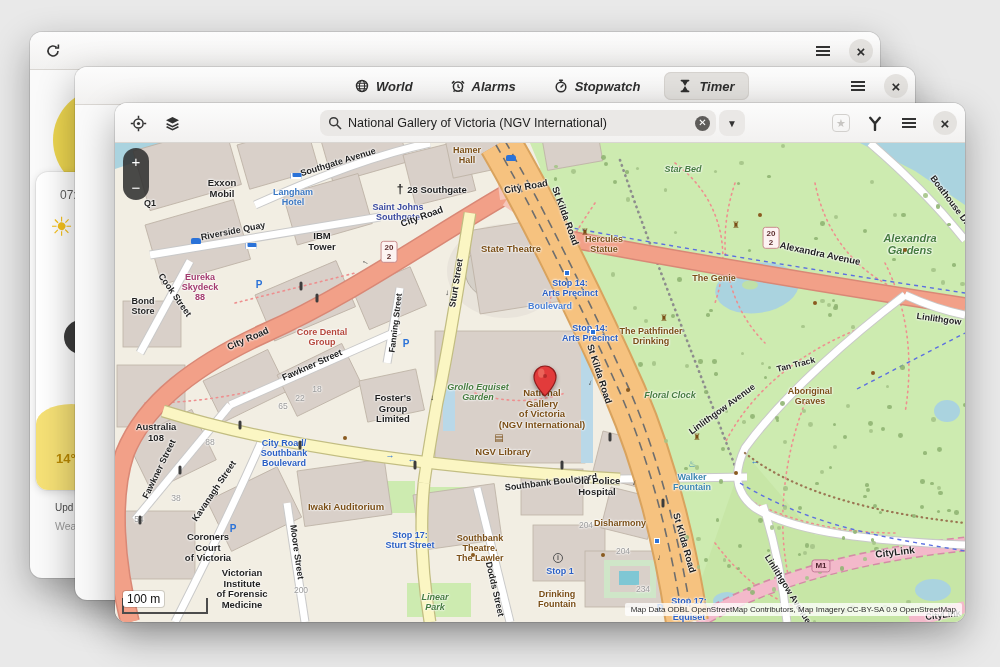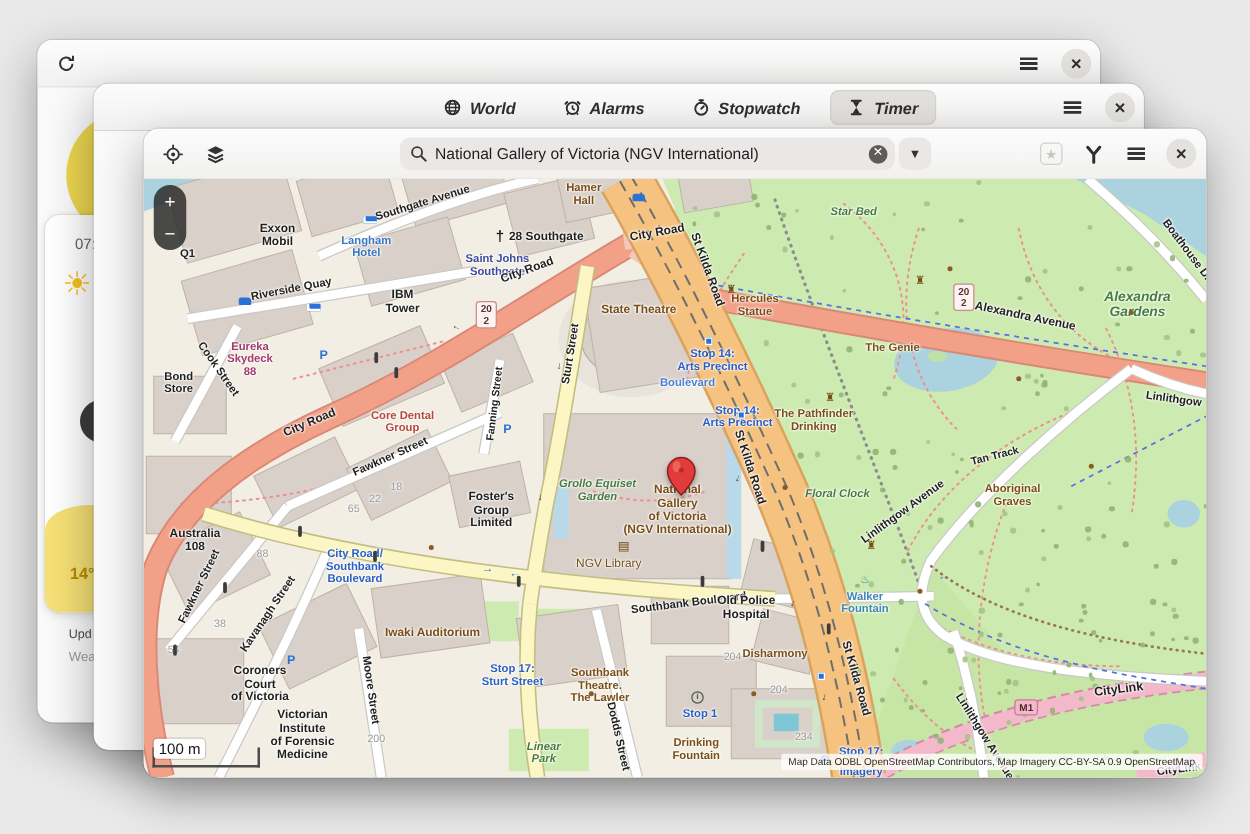--- a/index.html
+++ b/index.html
@@ -557,21 +557,21 @@
         <div class="mlabel" style="left: 695px; top: 253px; color: rgb(122, 78, 22); font-size: 9px; font-weight: bold; transform: translate(-50%, -50%);">Aboriginal
 Graves</div>
         <div class="mlabel" style="left: 577px; top: 339px; color: rgb(61, 135, 176); font-size: 9px; font-weight: bold; transform: translate(-50%, -50%);">Walker
 Fountain</div>
         <div class="mlabel" style="left: 363px; top: 249px; color: rgb(70, 124, 63); font-size: 9px; font-style: italic; font-weight: bold; transform: translate(-50%, -50%);">Grollo Equiset
 Garden</div>
         <div class="mlabel" style="left: 427px; top: 266px; color: rgb(122, 78, 22); font-size: 9.5px; font-weight: bold; transform: translate(-50%, -50%);">National
 Gallery
 of Victoria
 (NGV International)</div>
-        <div class="mlabel" style="left: 372px; top: 309px; color: rgb(122, 78, 22); font-size: 9.5px; font-weight: normal; transform: translate(-50%, -50%);">NGV Library</div>
+        <div class="mlabel" style="left: 388px; top: 309px; color: rgb(122, 78, 22); font-size: 9.5px; font-weight: bold; transform: translate(-50%, -50%);">NGV Library</div>
         <div class="mlabel" style="left: 436px; top: 339px; color: rgb(31, 31, 31); font-size: 9px; font-weight: bold; transform: translate(-50%, -50%) rotate(-7deg);">Southbank Boulevard</div>
         <div class="mlabel" style="left: 169px; top: 310px; color: rgb(42, 95, 196); font-size: 9px; font-weight: bold; transform: translate(-50%, -50%);">City Road/
 Southbank
 Boulevard</div>
         <div class="mlabel" style="left: 482px; top: 344px; color: rgb(31, 31, 31); font-size: 9.5px; font-weight: bold; transform: translate(-50%, -50%);">Old Police
 Hospital</div>
         <div class="mlabel" style="left: 197px; top: 222px; color: rgb(31, 31, 31); font-size: 9px; font-weight: bold; transform: translate(-50%, -50%) rotate(-24deg);">Fawkner Street</div>
         <div class="mlabel" style="left: 44px; top: 326px; color: rgb(31, 31, 31); font-size: 9px; font-weight: bold; transform: translate(-50%, -50%) rotate(-64deg);">Fawkner Street</div>
         <div class="mlabel" style="left: 281px; top: 180px; color: rgb(31, 31, 31); font-size: 8.5px; font-weight: bold; transform: translate(-50%, -50%) rotate(-83deg);">Fanning Street</div>
         <div class="mlabel" style="left: 99px; top: 348px; color: rgb(31, 31, 31); font-size: 9px; font-weight: bold; transform: translate(-50%, -50%) rotate(-56deg);">Kavanagh Street</div>
@@ -595,21 +595,21 @@
 Park</div>
         <div class="mlabel" style="left: 365px; top: 405px; color: rgb(122, 78, 22); font-size: 9px; font-weight: bold; transform: translate(-50%, -50%);">Southbank
 Theatre.
 The Lawler</div>
         <div class="mlabel" style="left: 380px; top: 446px; color: rgb(31, 31, 31); font-size: 9px; font-weight: bold; transform: translate(-50%, -50%) rotate(77deg);">Dodds Street</div>
         <div class="mlabel" style="left: 505px; top: 380px; color: rgb(122, 78, 22); font-size: 9px; font-weight: bold; transform: translate(-50%, -50%);">Disharmony</div>
         <div class="mlabel" style="left: 445px; top: 428px; color: rgb(42, 95, 196); font-size: 9px; font-weight: bold; transform: translate(-50%, -50%);">Stop 1</div>
         <div class="mlabel" style="left: 442px; top: 456px; color: rgb(122, 78, 22); font-size: 9px; font-weight: bold; transform: translate(-50%, -50%);">Drinking
 Fountain</div>
         <div class="mlabel" style="left: 574px; top: 458px; color: rgb(42, 95, 196); font-size: 9px; font-weight: bold; transform: translate(-50%, -50%);">Stop 17:</div>
-        <div class="mlabel" style="left: 574px; top: 474px; color: rgb(42, 95, 196); font-size: 9px; font-weight: bold; transform: translate(-50%, -50%);">Imagery</div>
+        <div class="mlabel" style="left: 574px; top: 474px; color: rgb(42, 95, 196); font-size: 9px; font-weight: bold; transform: translate(-50%, -50%);">Equiset</div>
         <div class="mlabel" style="left: 780px; top: 409px; color: rgb(31, 31, 31); font-size: 10px; font-weight: bold; transform: translate(-50%, -50%) rotate(-7deg);">CityLink</div>
         <div class="mlabel" style="left: 828px; top: 472px; color: rgb(31, 31, 31); font-size: 9px; font-weight: bold; transform: translate(-50%, -50%) rotate(-7deg);">CityLink</div>
         <div class="mlabel" style="left: 95px; top: 300px; color: rgb(155, 155, 155); font-size: 8.5px; font-weight: normal; transform: translate(-50%, -50%);">88</div>
         <div class="mlabel" style="left: 61px; top: 356px; color: rgb(155, 155, 155); font-size: 8.5px; font-weight: normal; transform: translate(-50%, -50%);">38</div>
         <div class="mlabel" style="left: 24px; top: 377px; color: rgb(155, 155, 155); font-size: 8.5px; font-weight: normal; transform: translate(-50%, -50%);">54</div>
         <div class="mlabel" style="left: 168px; top: 264px; color: rgb(155, 155, 155); font-size: 8.5px; font-weight: normal; transform: translate(-50%, -50%);">65</div>
         <div class="mlabel" style="left: 185px; top: 256px; color: rgb(155, 155, 155); font-size: 8.5px; font-weight: normal; transform: translate(-50%, -50%);">22</div>
         <div class="mlabel" style="left: 202px; top: 247px; color: rgb(155, 155, 155); font-size: 8.5px; font-weight: normal; transform: translate(-50%, -50%);">18</div>
         <div class="mlabel" style="left: 186px; top: 448px; color: rgb(155, 155, 155); font-size: 8.5px; font-weight: normal; transform: translate(-50%, -50%);">200</div>
         <div class="mlabel" style="left: 471px; top: 383px; color: rgb(155, 155, 155); font-size: 8.5px; font-weight: normal; transform: translate(-50%, -50%);">204</div>

